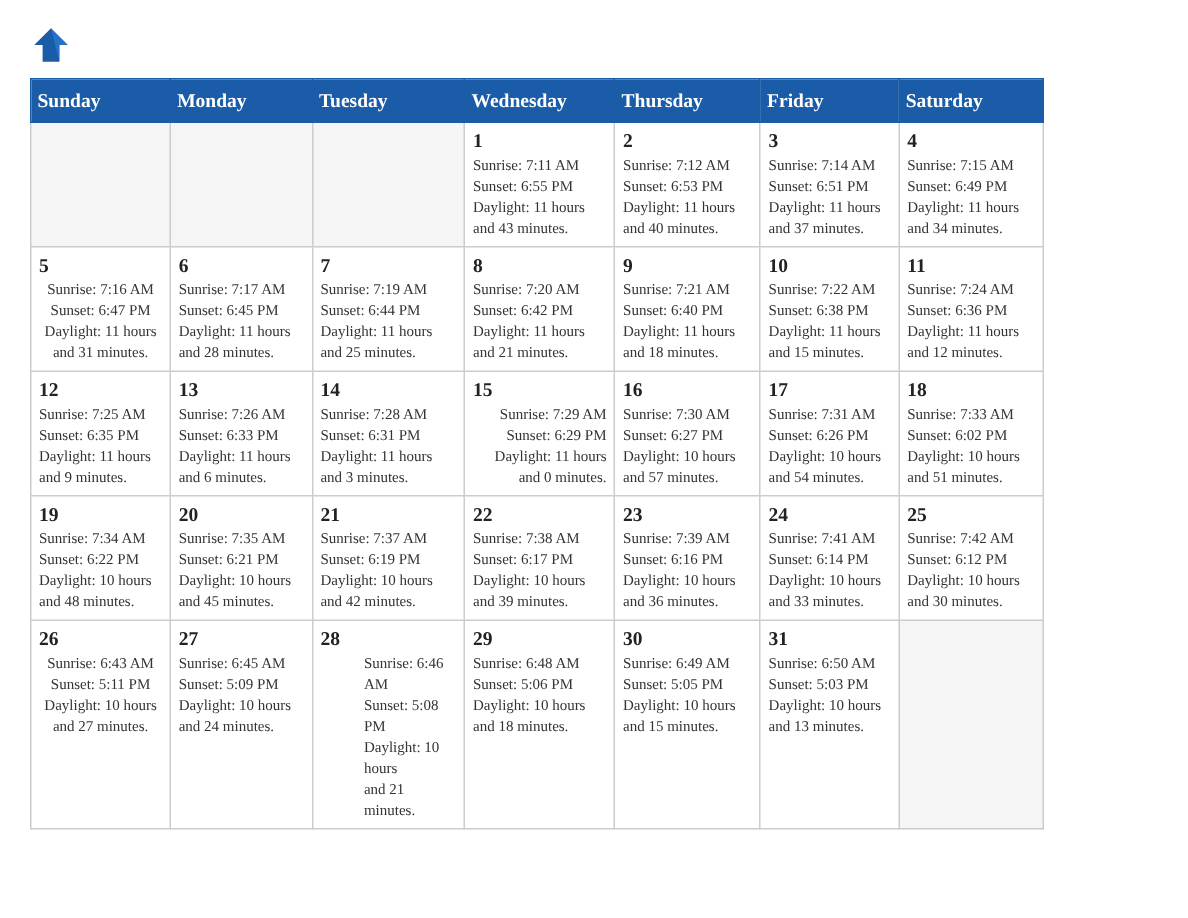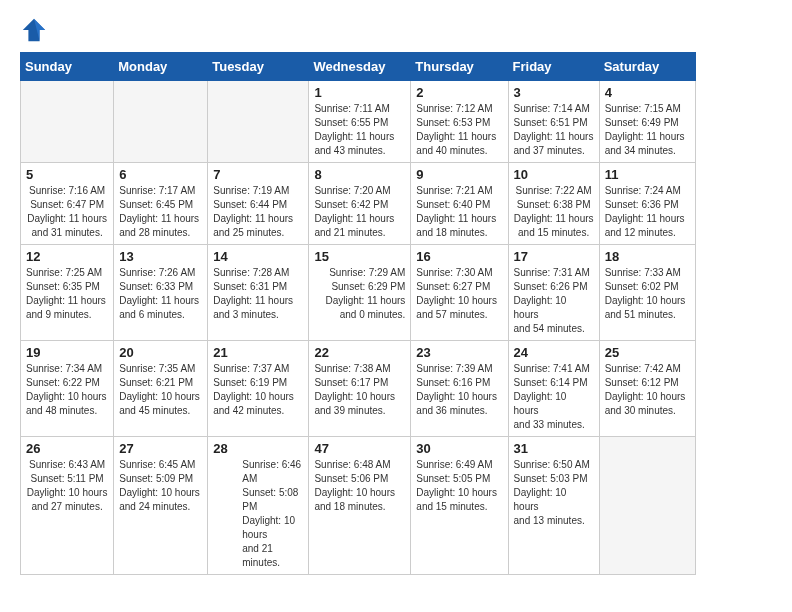--- a/index.html
+++ b/index.html
@@ -5,20 +5,21 @@
     * { box-sizing: border-box; margin: 0; padding: 0; }
     body {
       font-family: Arial, sans-serif;
       background: #fff;
       width: 792px;
       min-height: 612px;
     }
     .page {
       width: 716px;
       padding: 16px 20px 16px 20px;
+      font-family: Liberation Serif, serif;
     }
     .header {
       display: flex;
       align-items: flex-start;
       justify-content: space-between;
       margin-bottom: 8px;
     }
     .logo {
       display: flex;
       align-items: center;
@@ -193,21 +194,21 @@
           </td>
           <td>
             <span class="day-num">9</span>
             <div class="day-info" style="white-space: pre-line;">Sunrise: 7:21 AM
 Sunset: 6:40 PM
 Daylight: 11 hours
 and 18 minutes.</div>
           </td>
           <td>
             <span class="day-num">10</span>
-            <div class="day-info" style="white-space: pre-line; text-align: center;">Sunrise: 7:22 AM
+            <div class="day-info" style="white-space: pre-line;">Sunrise: 7:22 AM
 Sunset: 6:38 PM
 Daylight: 11 hours
 and 15 minutes.</div>
           </td>
           <td>
             <span class="day-num">11</span>
             <div class="day-info" style="white-space: pre-line;">Sunrise: 7:24 AM
 Sunset: 6:36 PM
 Daylight: 11 hours
 and 12 minutes.</div>
@@ -331,21 +332,21 @@
 and 24 minutes.</div>
           </td>
           <td>
             <span class="day-num">28</span>
             <div class="day-info" style="white-space: pre-line; margin-left: 29px;">Sunrise: 6:46 AM
 Sunset: 5:08 PM
 Daylight: 10 hours
 and 21 minutes.</div>
           </td>
           <td>
-            <span class="day-num">47</span>
+            <span class="day-num">29</span>
             <div class="day-info" style="white-space: pre-line;">Sunrise: 6:48 AM
 Sunset: 5:06 PM
 Daylight: 10 hours
 and 18 minutes.</div>
           </td>
           <td>
             <span class="day-num">30</span>
             <div class="day-info" style="white-space: pre-line;">Sunrise: 6:49 AM
 Sunset: 5:05 PM
 Daylight: 10 hours

